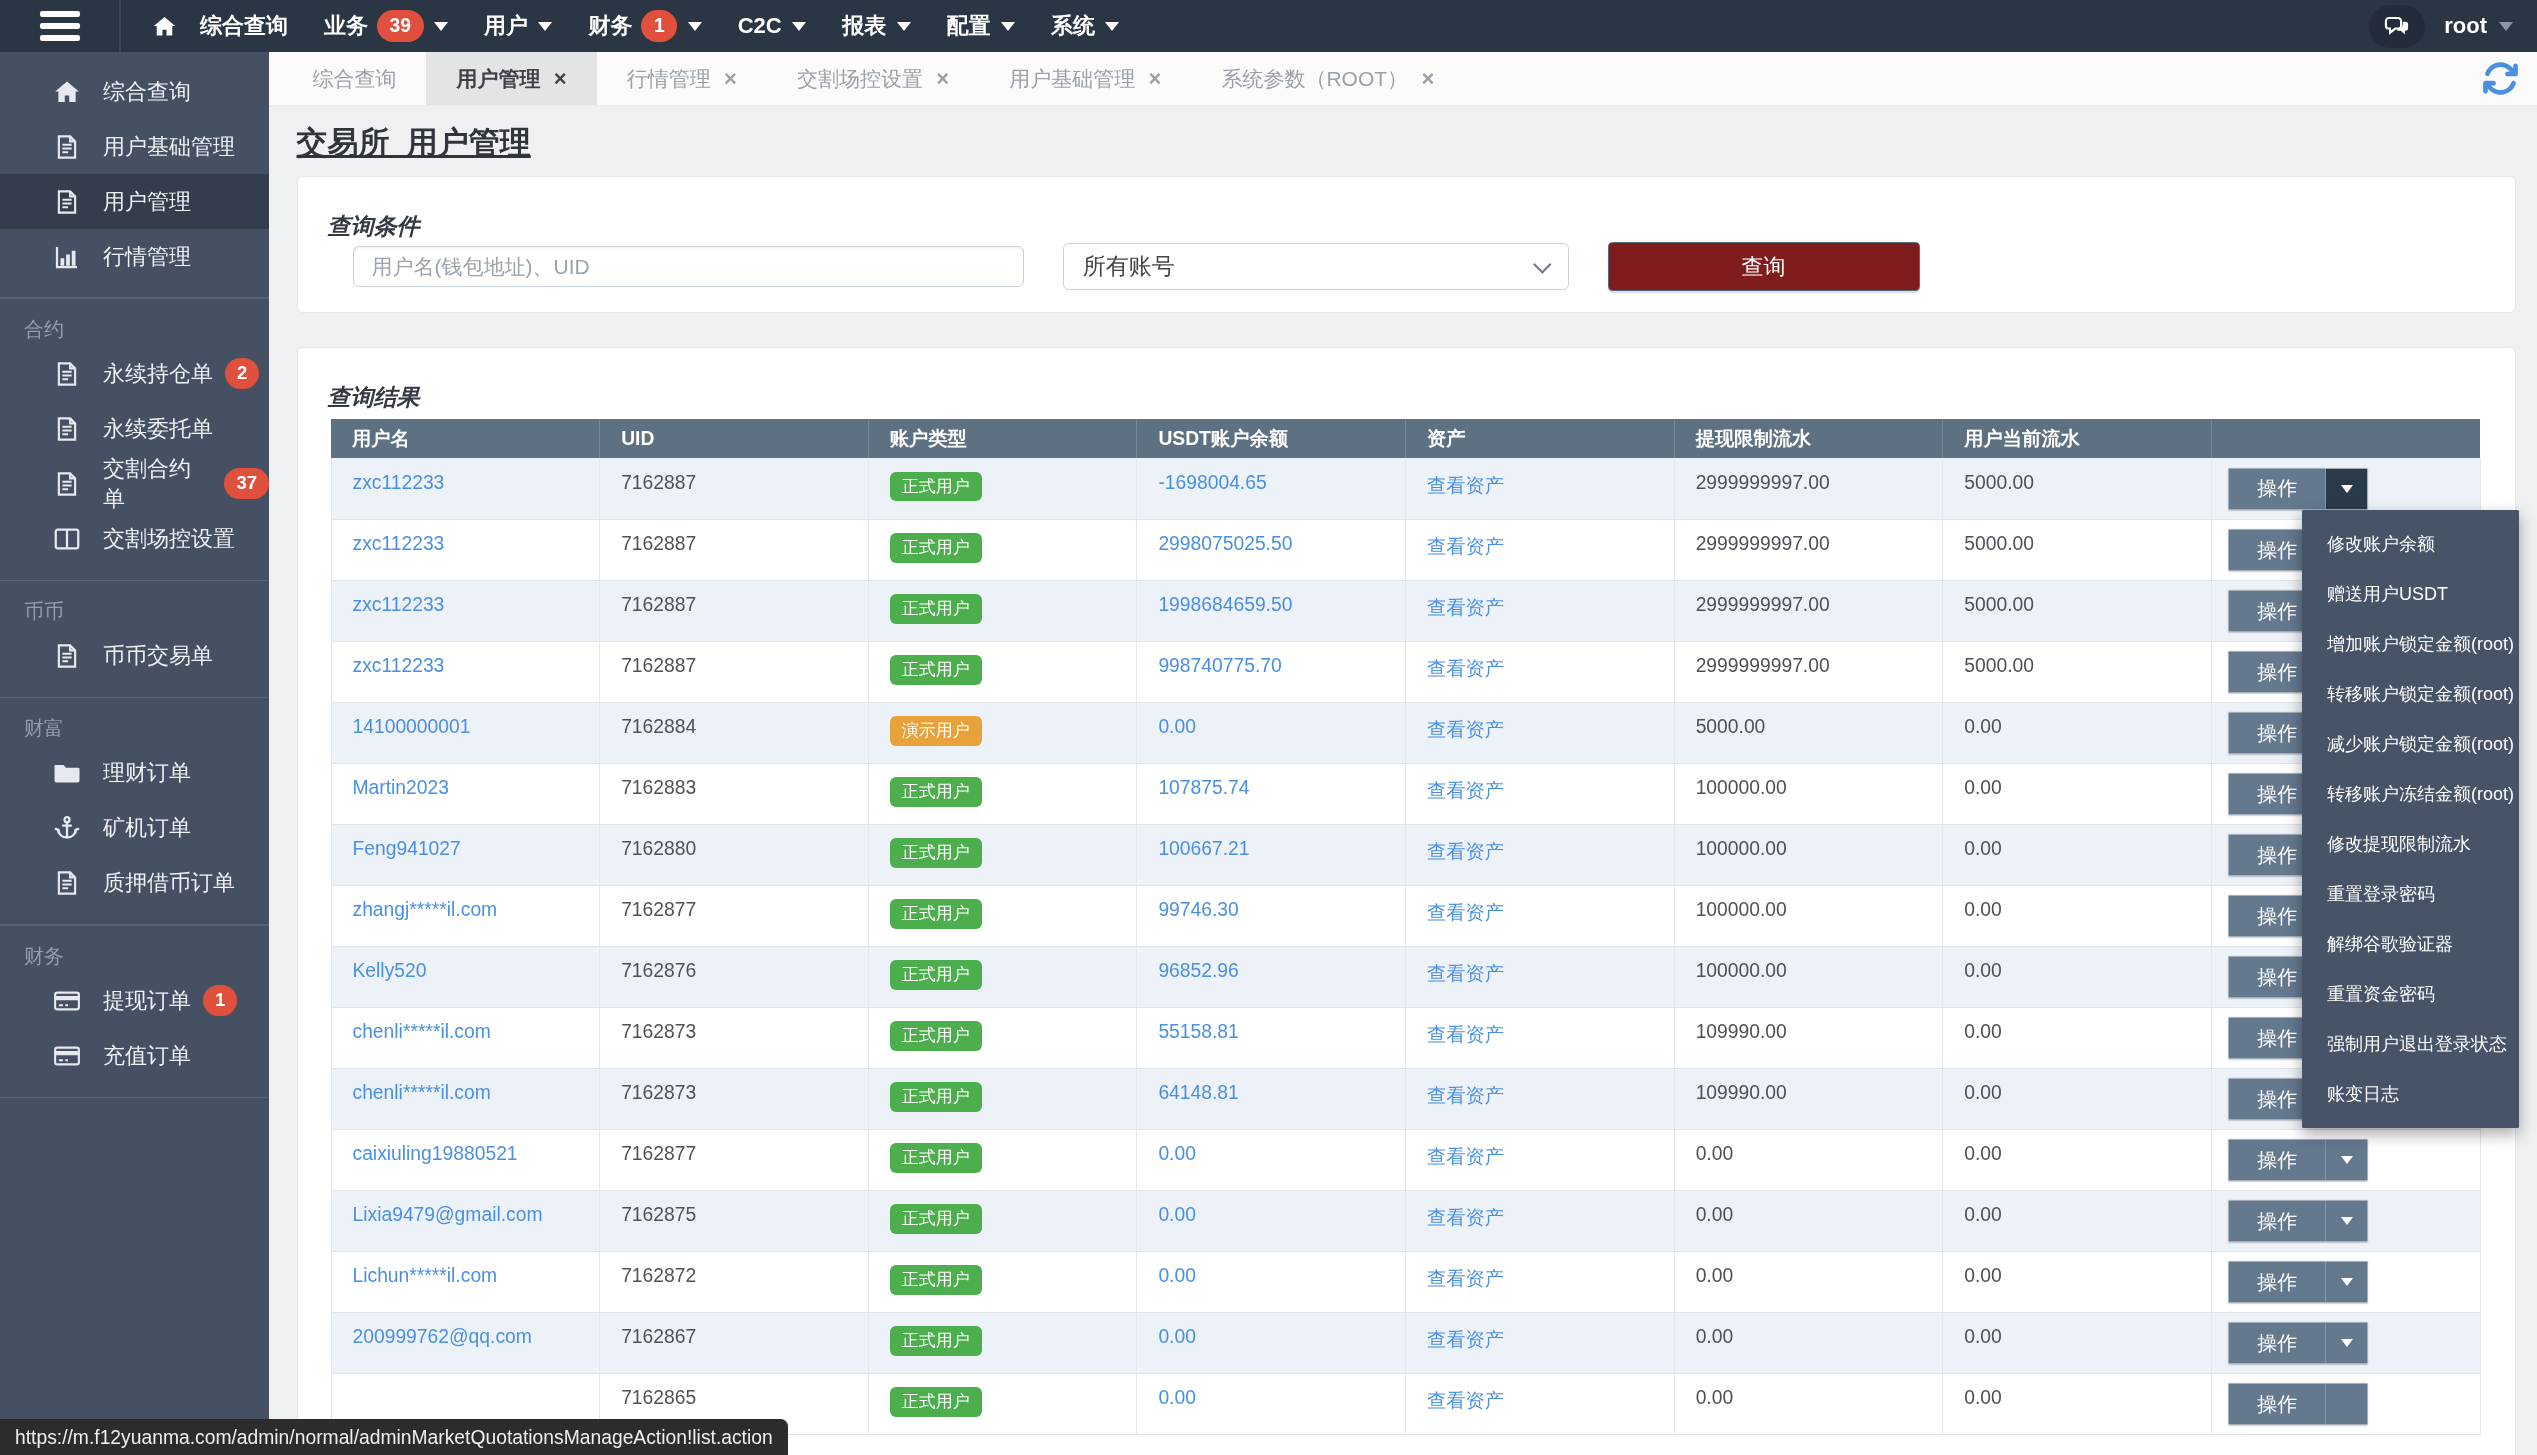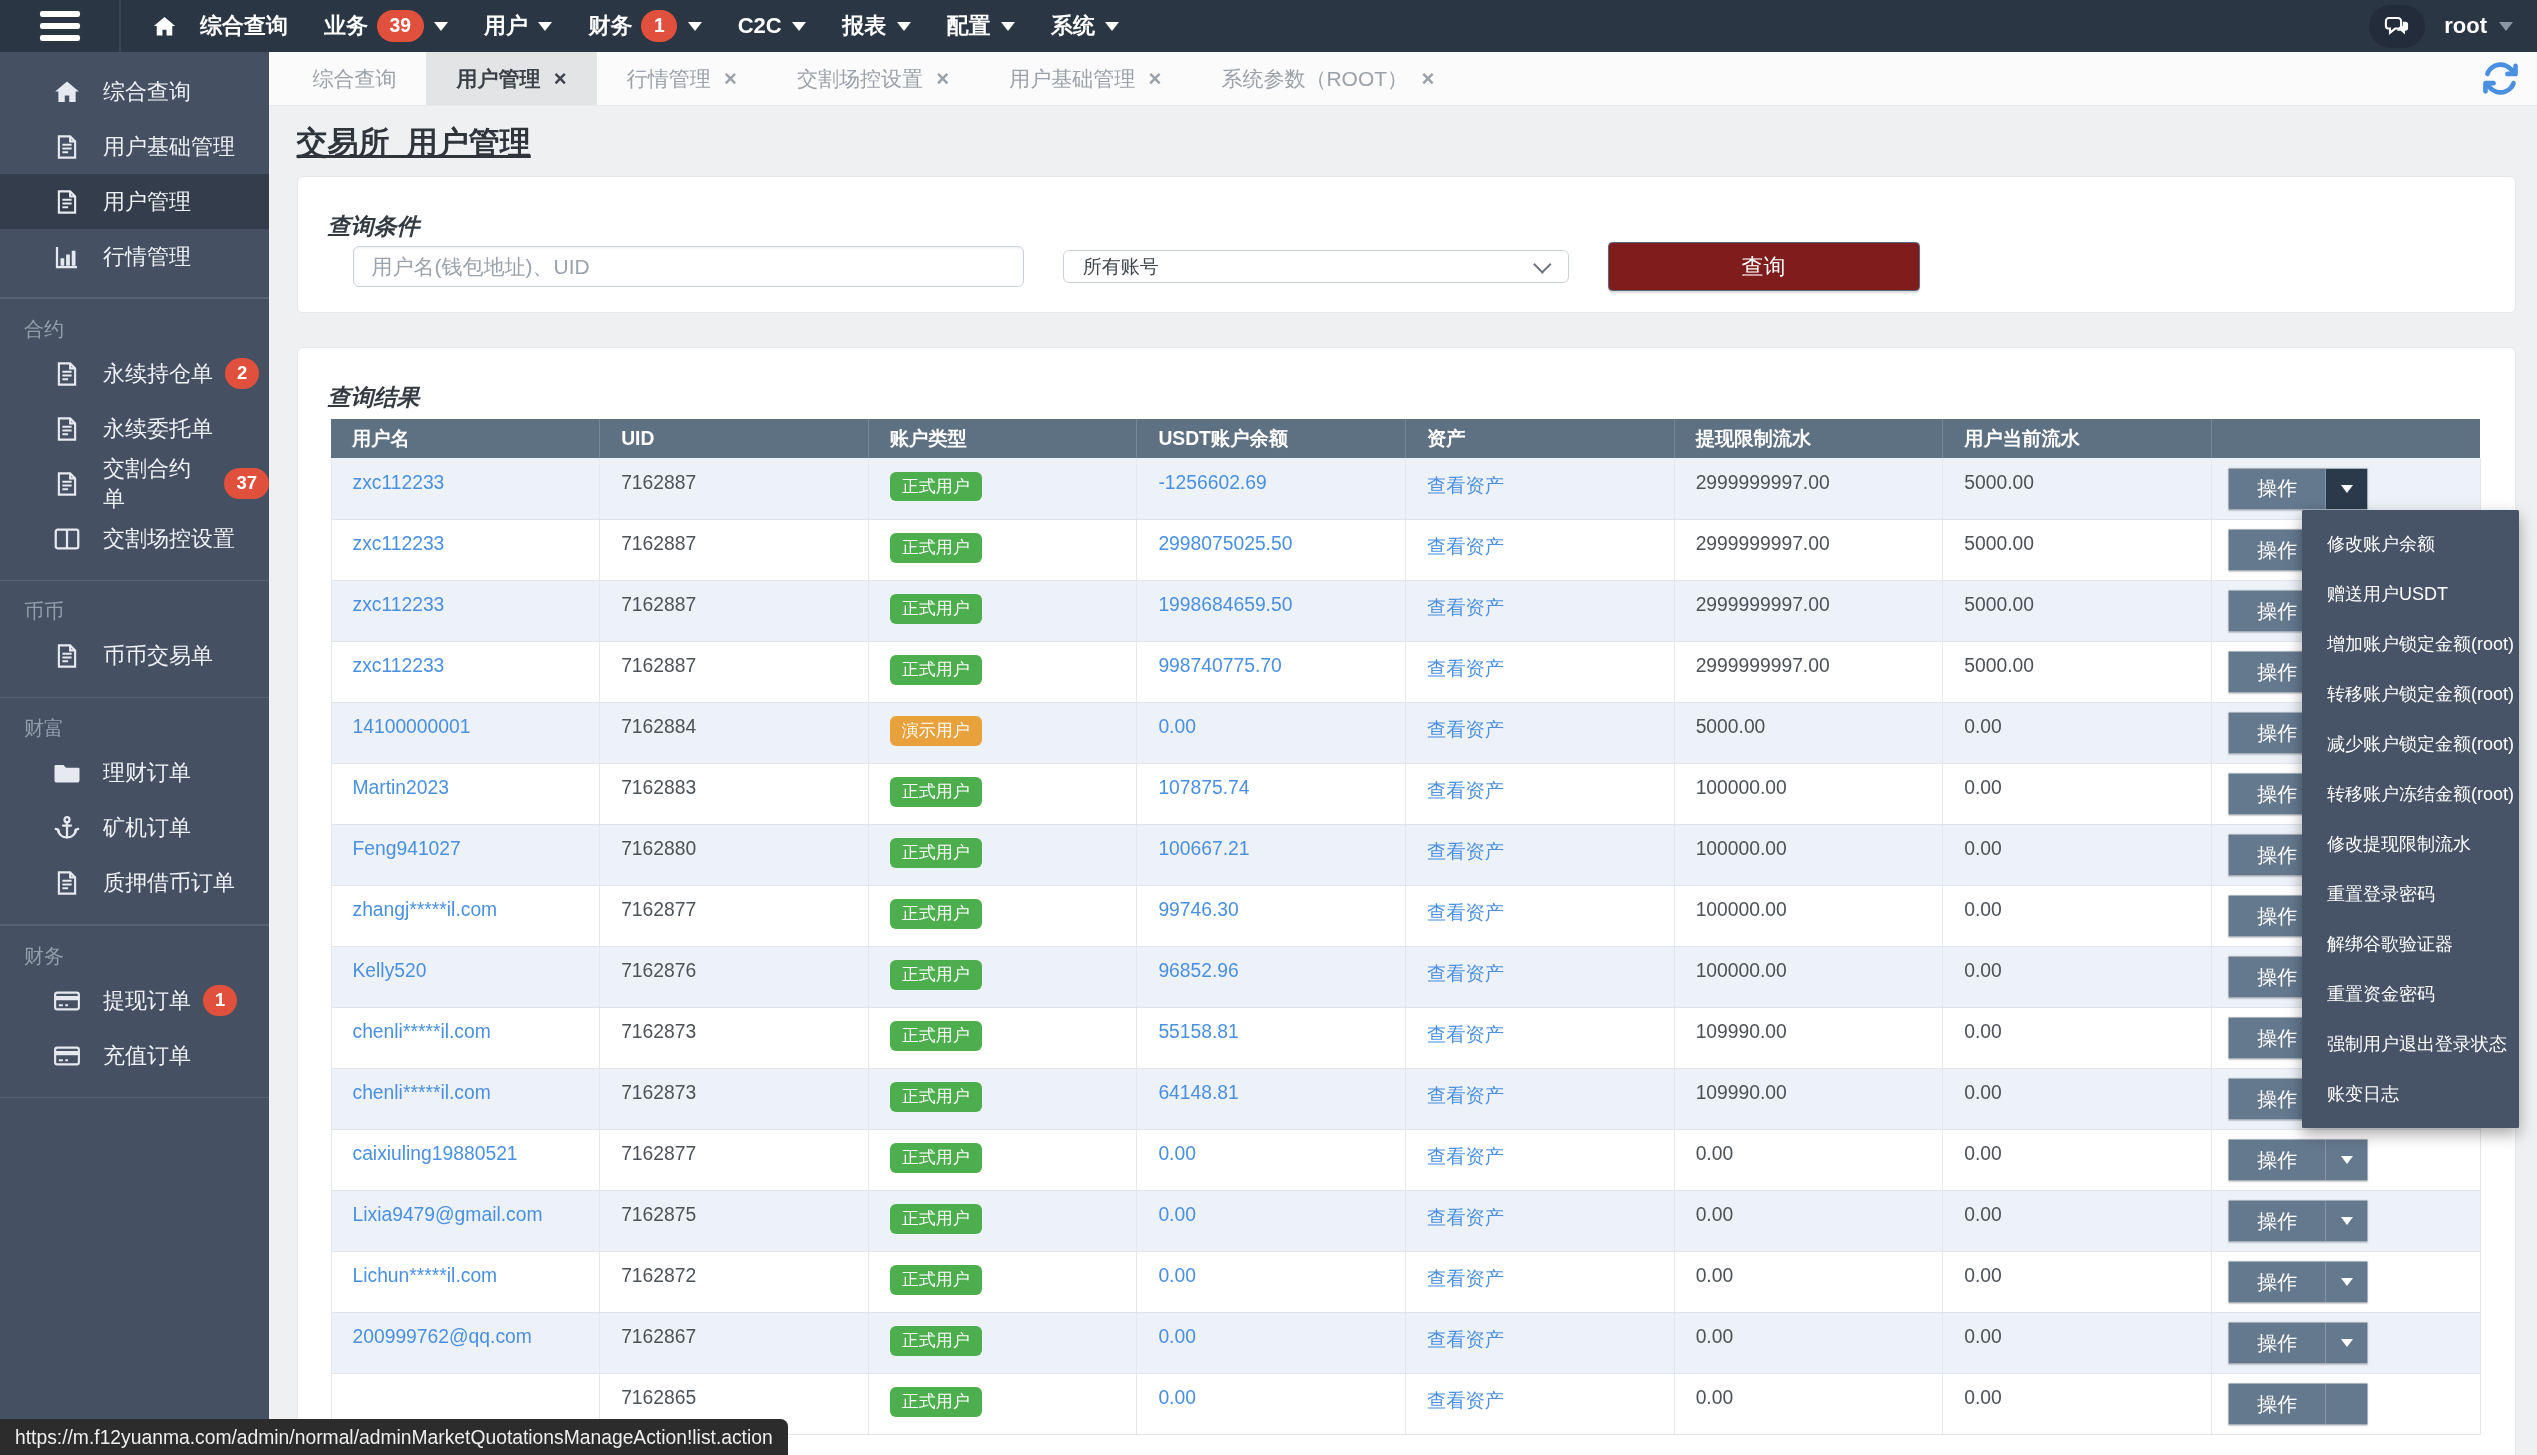--- a/index.html
+++ b/index.html
@@ -47,22 +47,22 @@
   .refresh .ic{width:37px;height:37px;}
   .page-title{margin:16.3px 0 0 27.5px;font-size:31px;font-weight:bold;color:#2f353b;text-decoration:underline;}
 
   .panel{position:relative;margin-left:27.5px;width:2219px;background:#fff;border:1.5px solid #e5e7ea;border-radius:6px;}
   .panel-label{position:absolute;left:30px;top:34px;font-size:23px;font-weight:bold;color:#333a41;font-style:italic;}
   .search-panel{margin-top:12px;height:137px;}
   .form-row{position:absolute;left:55px;top:65px;display:flex;align-items:center;}
   .kw-input{width:671px;height:41px;border:1.5px solid #cbd1d8;border-radius:6px;box-shadow:inset 0 1.5px 2.2px rgba(0,0,0,.06);
             font-size:21px;color:#333;padding:0 18px;outline:none;font-family:inherit;}
   .kw-input::placeholder{color:#9aa2ab;}
-  .select{width:506px;height:33px;margin-left:39px;border:1.5px solid #cbd1d8;border-radius:6px;background:#fff;
-          display:flex;align-items:center;justify-content:space-between;padding:0 19.3px;font-size:19px;color:#3f454c;cursor:pointer;}
+  .select{width:506px;height:47px;margin-left:39px;border:1.5px solid #cbd1d8;border-radius:6px;background:#fff;
+          display:flex;align-items:center;justify-content:space-between;padding:0 19.3px;font-size:23px;color:#3f454c;cursor:pointer;}
   .chev{width:12.6px;height:12.6px;border-right:2.2px solid #70777f;border-bottom:2.2px solid #70777f;transform:rotate(45deg) translate(-2.2px,-2.2px);}
   .btn-primary{width:312px;height:49px;margin-left:39px;background:#7f1d1d;border:0.7px solid #56697e;border-radius:4.5px;
                color:#fff;font-size:22px;cursor:pointer;box-shadow:0 1.5px 1.5px rgba(0,0,0,.15);font-family:inherit;}
 
   .results-panel{margin-top:34px;height:1165px;overflow:hidden;}
   .results-table{margin:71px 0 0 33px;width:2150px;border-collapse:collapse;table-layout:fixed;}
   .results-table th{background:#5e7183;color:#fff;font-size:19.3px;font-weight:bold;text-align:left;height:39px;
                     padding:0 0 0 21px;border-right:0.7px solid rgba(255,255,255,.16);}
   .results-table td{height:61px;vertical-align:top;padding:13.4px 7.4px 0 21px;font-size:19.3px;color:#4c5258;
                     border-right:0.7px solid #e4e7eb;border-bottom:0.7px solid #e1e4e8;border-left:0.7px solid #e4e7eb;}
@@ -446,21 +446,21 @@
               <th></th>
 
           </tr>
         </thead>
         <tbody>
 
             <tr class="trow">
               <td class="c-user"><a class="link">zxc112233</a></td>
               <td class="c-uid">7162887</td>
               <td class="c-type"><span class="badge green">正式用户</span></td>
-              <td class="c-bal"><a class="link">-1256602.69</a></td>
+              <td class="c-bal"><a class="link">-1698004.65</a></td>
               <td class="c-assets"><a class="link">查看资产</a></td>
               <td class="c-limit">2999999997.00</td>
               <td class="c-flow">5000.00</td>
               <td class="c-actions">
                 <div class="btn-group">
                   <button class="btn-action">操作</button>
                   <button class="btn-caret open">
                     <span class="caret"></span>
                   </button>
                 </div>

